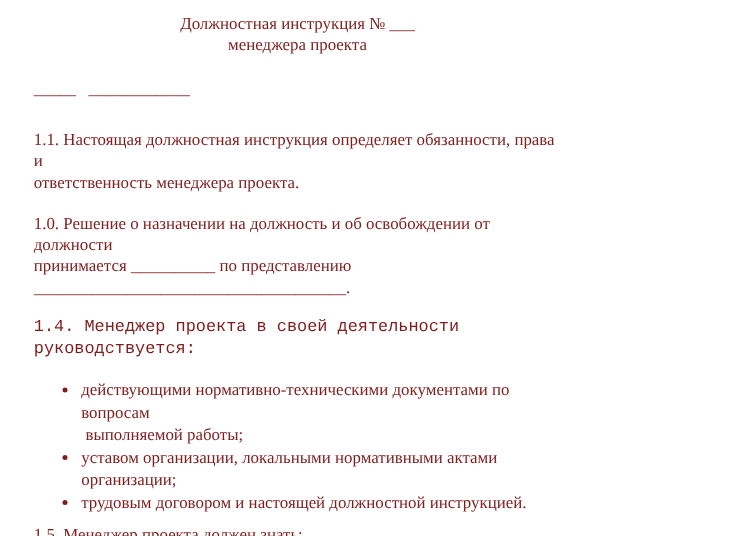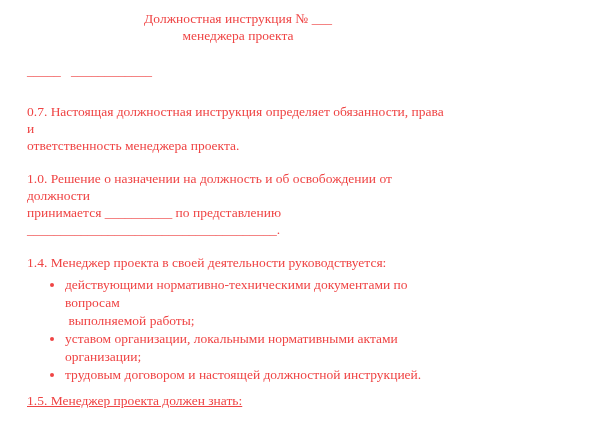--- a/index.html
+++ b/index.html
@@ -10,21 +10,21 @@
   .page {
     width: 476px;
     height: 429px;
     box-sizing: border-box;
     padding: 10px 27px 4px 27px;
     overflow: hidden;
     background: #ffffff;
     font-family: "Liberation Serif", "DejaVu Serif", serif;
     font-size: 13.5px;
     line-height: 17px;
-    color: #ef4444;
+    color: #7f1d1d;
   }
   .doc-title {
     text-align: center;
     margin: 0 0 18px 0;
   }
   .blanks {
     margin: 0 0 24px 0;
     white-space: pre;
   }
   .heading {
@@ -32,21 +32,21 @@
     font-size: 13.5px;
     font-weight: normal;
     margin: 0 0 17px 0;
     line-height: 17px;
   }
   .para {
     margin: 0 0 16px 0;
     white-space: pre-line;
   }
   .para.p13 { margin-bottom: 24px; }
-  .para.p14 { margin-bottom: 5px; }
+  .para.p14 { margin-bottom: 15px; font-family: Liberation Mono, monospace; }
   .para.p15 { margin-bottom: 0; text-decoration: underline; }
   ul.bullets {
     margin: 0 0 8px 0;
     padding: 0 0 0 38px;
     list-style: disc;
   }
   ul.bullets li {
     white-space: pre-line;
     line-height: 18px;
   }
@@ -57,21 +57,21 @@
 <div class="page">
 
   <div class="doc-title">
     <div>Должностная инструкция № ___</div>
     <div>менеджера проекта</div>
   </div>
 
   <p class="blanks">_____&nbsp;&nbsp;&nbsp;____________</p>
 
 
-  <p class="para p11">0.7. Настоящая должностная инструкция определяет обязанности, права и
+  <p class="para p11">1.1. Настоящая должностная инструкция определяет обязанности, права и
 ответственность менеджера проекта.</p>
 
   <p class="para p12">1.0. Решение о назначении на должность и об освобождении от должности
 принимается __________ по представлению _____________________________________.</p>
 
 
   <p class="para p14">1.4. Менеджер проекта в своей деятельности руководствуется:</p>
 
   <ul class="bullets">
     <li>действующими нормативно-техническими документами по вопросам

